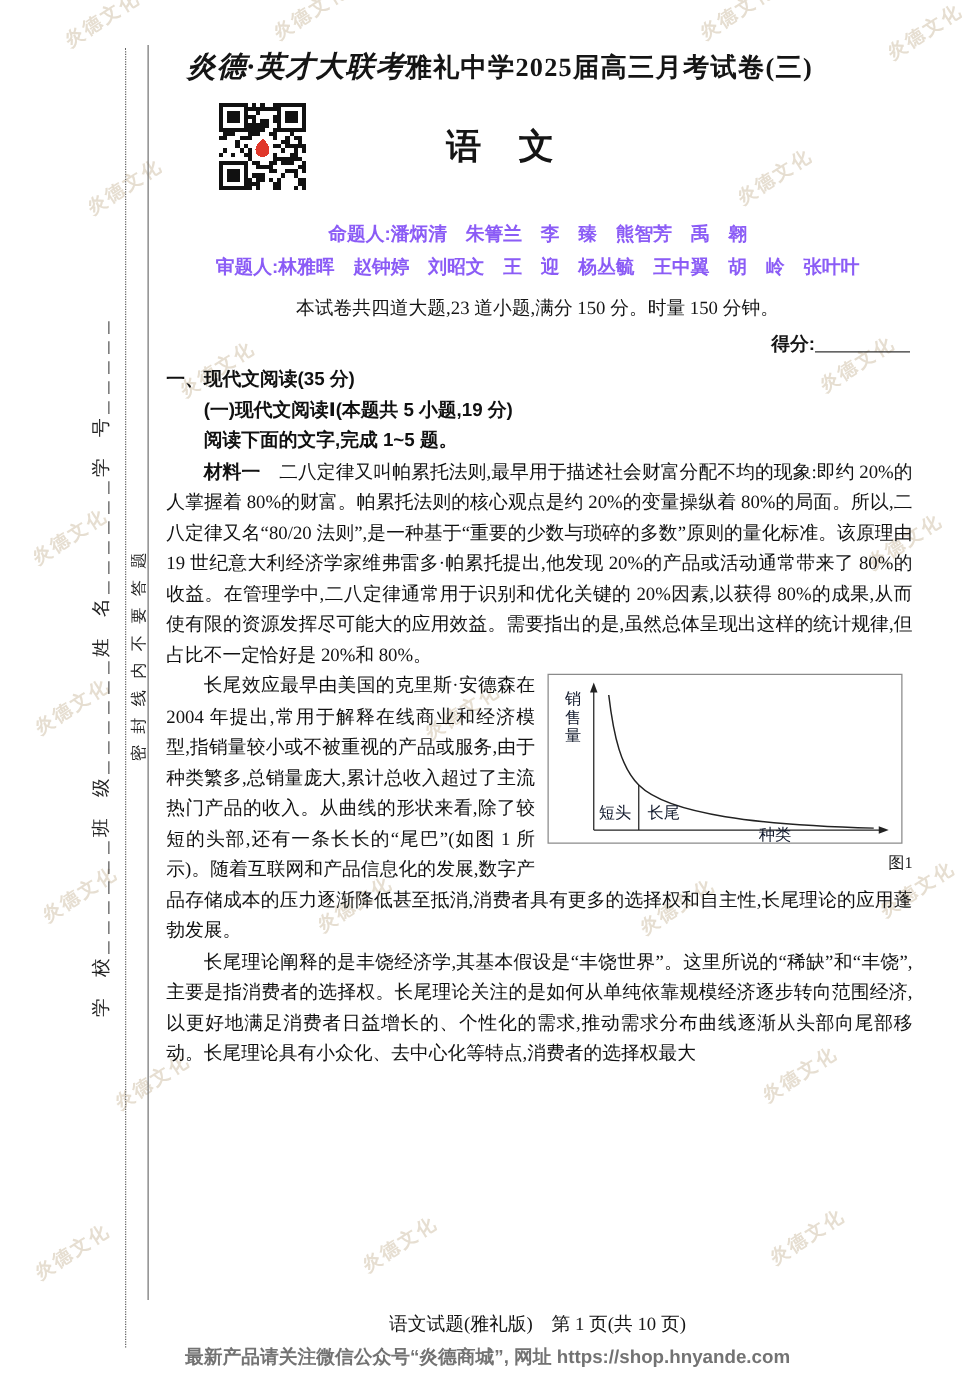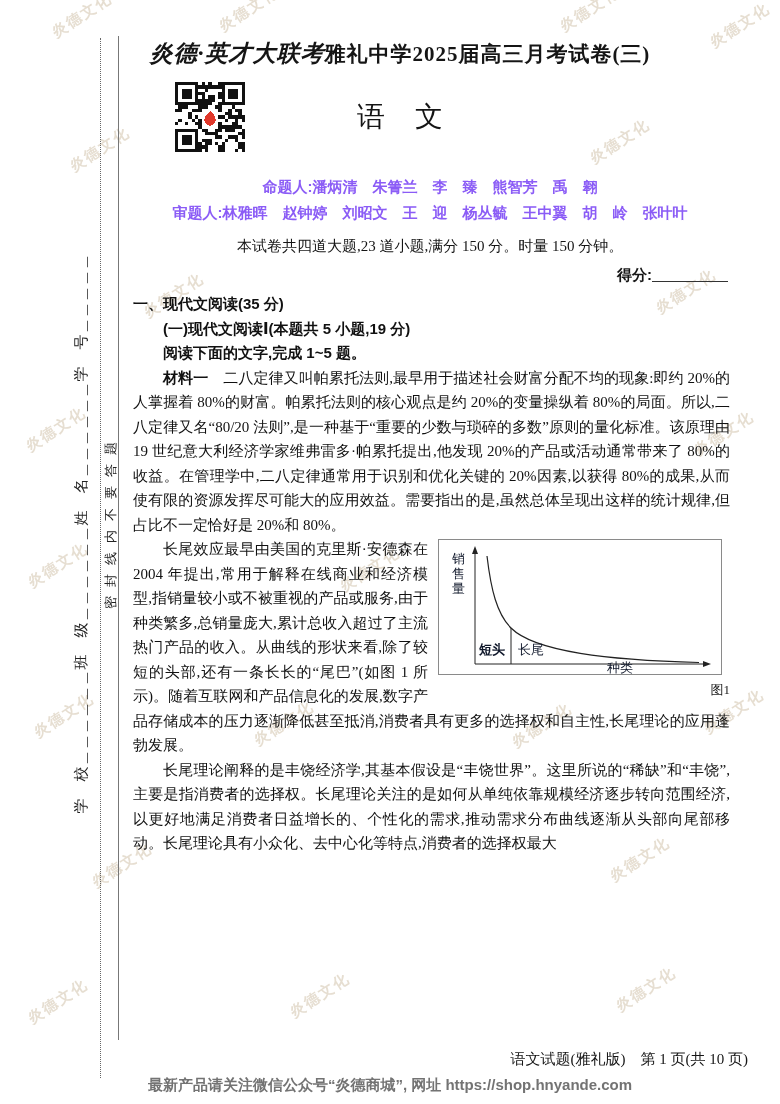--- a/index.html
+++ b/index.html
@@ -26,21 +26,21 @@
   .seal-notice{
     left:-39px;top:512px;width:300px;text-align:center;
     font-size:13px;color:#222;letter-spacing:9px;
   }
   
   .paper-title{position:absolute;left:110px;top:38px;width:580px;text-align:center;white-space:nowrap;}
   .brand{font-size:23px;font-weight:700;font-style:italic;letter-spacing:1px;}
   .title-rest{font-size:21px;font-weight:700;letter-spacing:1px;}
   .subject{
     position:absolute;left:230px;top:98px;width:340px;text-align:center;
-    font-size:28px;font-weight:400;letter-spacing:30px;text-indent:30px;
+    font-size:28px;font-weight:700;letter-spacing:30px;text-indent:30px;
     font-family:"Liberation Sans","DejaVu Sans",sans-serif;
   }
   .qr{position:absolute;left:175px;top:82px;width:70px;height:70px;}
   .people{
     position:absolute;width:600px;text-align:center;white-space:nowrap;
     font-family:"Liberation Sans","DejaVu Sans",sans-serif;
     font-size:15px;font-weight:700;color:#8b5cf6;
   }
   .setters{left:130px;top:178px;}
   .reviewers{left:130px;top:204px;}
@@ -54,26 +54,26 @@
     font-size:15px;line-height:24.5px;text-align:justify;color:#111;
   }
   .content p{margin:0;text-indent:2em;}
   .h-bold{font-family:"Liberation Sans","DejaVu Sans",sans-serif;font-weight:700;}
   .no-indent{text-indent:0 !important;}
   
   .figwrap{float:right;width:292px;margin:2px 0 4px 10px;text-indent:0;}
   .figbox{position:relative;width:282px;height:134px;border:1px solid #8a8a8a;background:#fff;}
   .figlabel{position:absolute;font-size:13px;line-height:15px;color:#0f172a;}
   .fig-ylabel{left:13px;top:11px;width:14px;word-break:break-all;}
-  .fig-head{left:40px;top:102px;font-weight:bold;}
+  .fig-head{left:40px;top:102px;}
   .fig-tail{left:79px;top:102px;}
   .fig-xlabel{left:168px;top:120px;}
   .figcaption{text-align:right;font-size:13px;margin-top:3px;color:#222;}
   
-  .page-info{position:absolute;left:148px;top:1050px;width:600px;text-align:right;font-size:15px;}
+  .page-info{position:absolute;left:130px;top:1050px;width:600px;text-align:center;font-size:15px;}
   .promo{
     position:absolute;left:0;top:1076px;width:780px;text-align:center;
     font-family:"Liberation Sans","DejaVu Sans",sans-serif;
     font-size:15px;font-weight:700;
   }
 </style>
 </head>
 <body>
 
 <div id="page">

